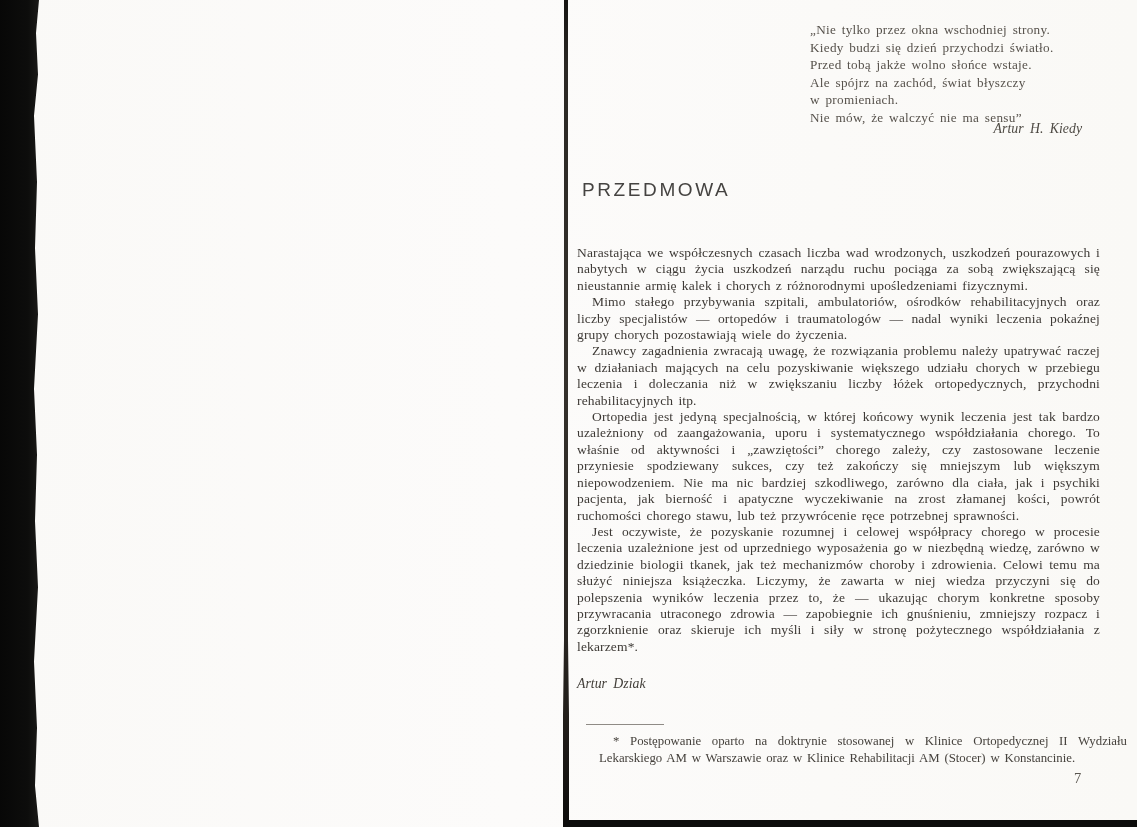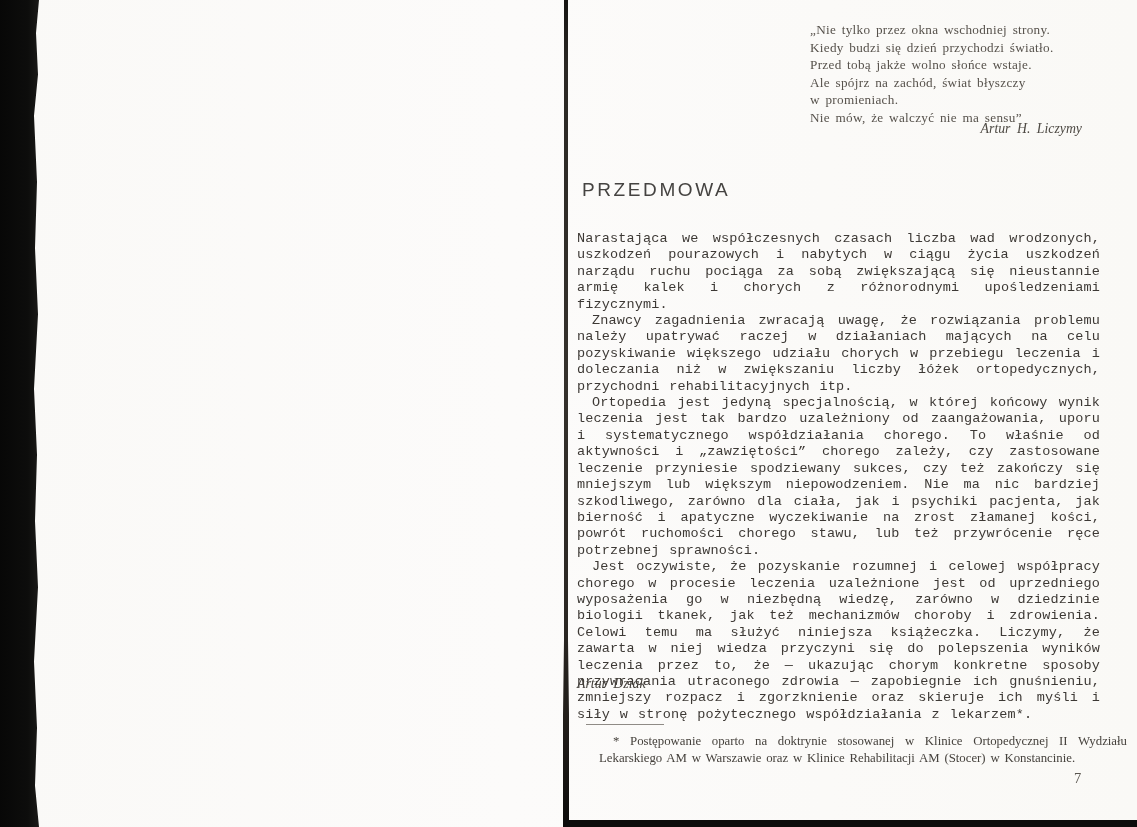--- a/index.html
+++ b/index.html
@@ -45,23 +45,23 @@
     word-spacing:3px;
   }
   
   .chapter-heading{
     position:absolute;left:582px;top:179px;
     font-family:"Liberation Sans", sans-serif;
     font-size:19px;font-weight:400;letter-spacing:2.6px;color:#454341;
   }
   
   .body-text{
-    position:absolute;left:577px;top:231px;width:523px;
+    position:absolute;left:577px;top:245px;width:523px;
     font-size:13.5px;line-height:16.4px;color:#3d3935;
-    text-align:justify;word-spacing:1.6px;letter-spacing:.15px;font-family:Liberation Mono, monospace;
+    text-align:justify;word-spacing:1.6px;letter-spacing:.15px;
   }
   .body-text p{margin:0;}
   .body-text p.indent{text-indent:15px;}
   .author-signature{
     position:absolute;left:577px;top:676px;width:523px;
     text-align:left;padding-right:0;box-sizing:border-box;
     font-style:italic;font-size:13.8px;color:#44403b;word-spacing:3px;
   }
   .author-signature span{margin-right:18px;}
   .footnote-rule{
@@ -90,26 +90,27 @@
 
 <div class="epigraph">
   <span class="line">„Nie tylko przez okna wschodniej strony.</span>
   <span class="line">Kiedy budzi się dzień przychodzi światło.</span>
   <span class="line">Przed tobą jakże wolno słońce wstaje.</span>
   <span class="line">Ale spójrz na zachód, świat błyszczy</span>
   <span class="line">w promieniach.</span>
   <span class="line">Nie mów, że walczyć nie ma sensu”</span>
 </div>
 
-<div class="epigraph-attribution">Artur H. Liczymy</div>
+<div class="epigraph-attribution">Artur H. Kiedy</div>
 
 <div class="chapter-heading">PRZEDMOWA</div>
 
 <div class="body-text">
   <p>Narastająca we współczesnych czasach liczba wad wrodzonych, uszkodzeń pourazowych i nabytych w ciągu życia uszkodzeń narządu ruchu pociąga za sobą zwiększającą się nieustannie armię kalek i chorych z różnorodnymi upośledzeniami fizycznymi.</p>
+  <p class="indent">Mimo stałego przybywania szpitali, ambulatoriów, ośrodków rehabilitacyjnych oraz liczby specjalistów — ortopedów i traumatologów — nadal wyniki leczenia pokaźnej grupy chorych pozostawiają wiele do życzenia.</p>
   <p class="indent">Znawcy zagadnienia zwracają uwagę, że rozwiązania problemu należy upatrywać raczej w działaniach mających na celu pozyskiwanie większego udziału chorych w przebiegu leczenia i doleczania niż w zwiększaniu liczby łóżek ortopedycznych, przychodni rehabilitacyjnych itp.</p>
   <p class="indent">Ortopedia jest jedyną specjalnością, w której końcowy wynik leczenia jest tak bardzo uzależniony od zaangażowania, uporu i systematycznego współdziałania chorego. To właśnie od aktywności i „zawziętości” chorego zależy, czy zastosowane leczenie przyniesie spodziewany sukces, czy też zakończy się mniejszym lub większym niepowodzeniem. Nie ma nic bardziej szkodliwego, zarówno dla ciała, jak i psychiki pacjenta, jak bierność i apatyczne wyczekiwanie na zrost złamanej kości, powrót ruchomości chorego stawu, lub też przywrócenie ręce potrzebnej sprawności.</p>
   <p class="indent">Jest oczywiste, że pozyskanie rozumnej i celowej współpracy chorego w procesie leczenia uzależnione jest od uprzedniego wyposażenia go w niezbędną wiedzę, zarówno w dziedzinie biologii tkanek, jak też mechanizmów choroby i zdrowienia. Celowi temu ma służyć niniejsza książeczka. Liczymy, że zawarta w niej wiedza przyczyni się do polepszenia wyników leczenia przez to, że — ukazując chorym konkretne sposoby przywracania utraconego zdrowia — zapobiegnie ich gnuśnieniu, zmniejszy rozpacz i zgorzknienie oraz skieruje ich myśli i siły w stronę pożytecznego współdziałania z lekarzem*.</p>
 </div>
 
 <div class="author-signature">
   <span>Artur Dziak</span>
 </div>
 
 <div class="footnote-rule"></div>

